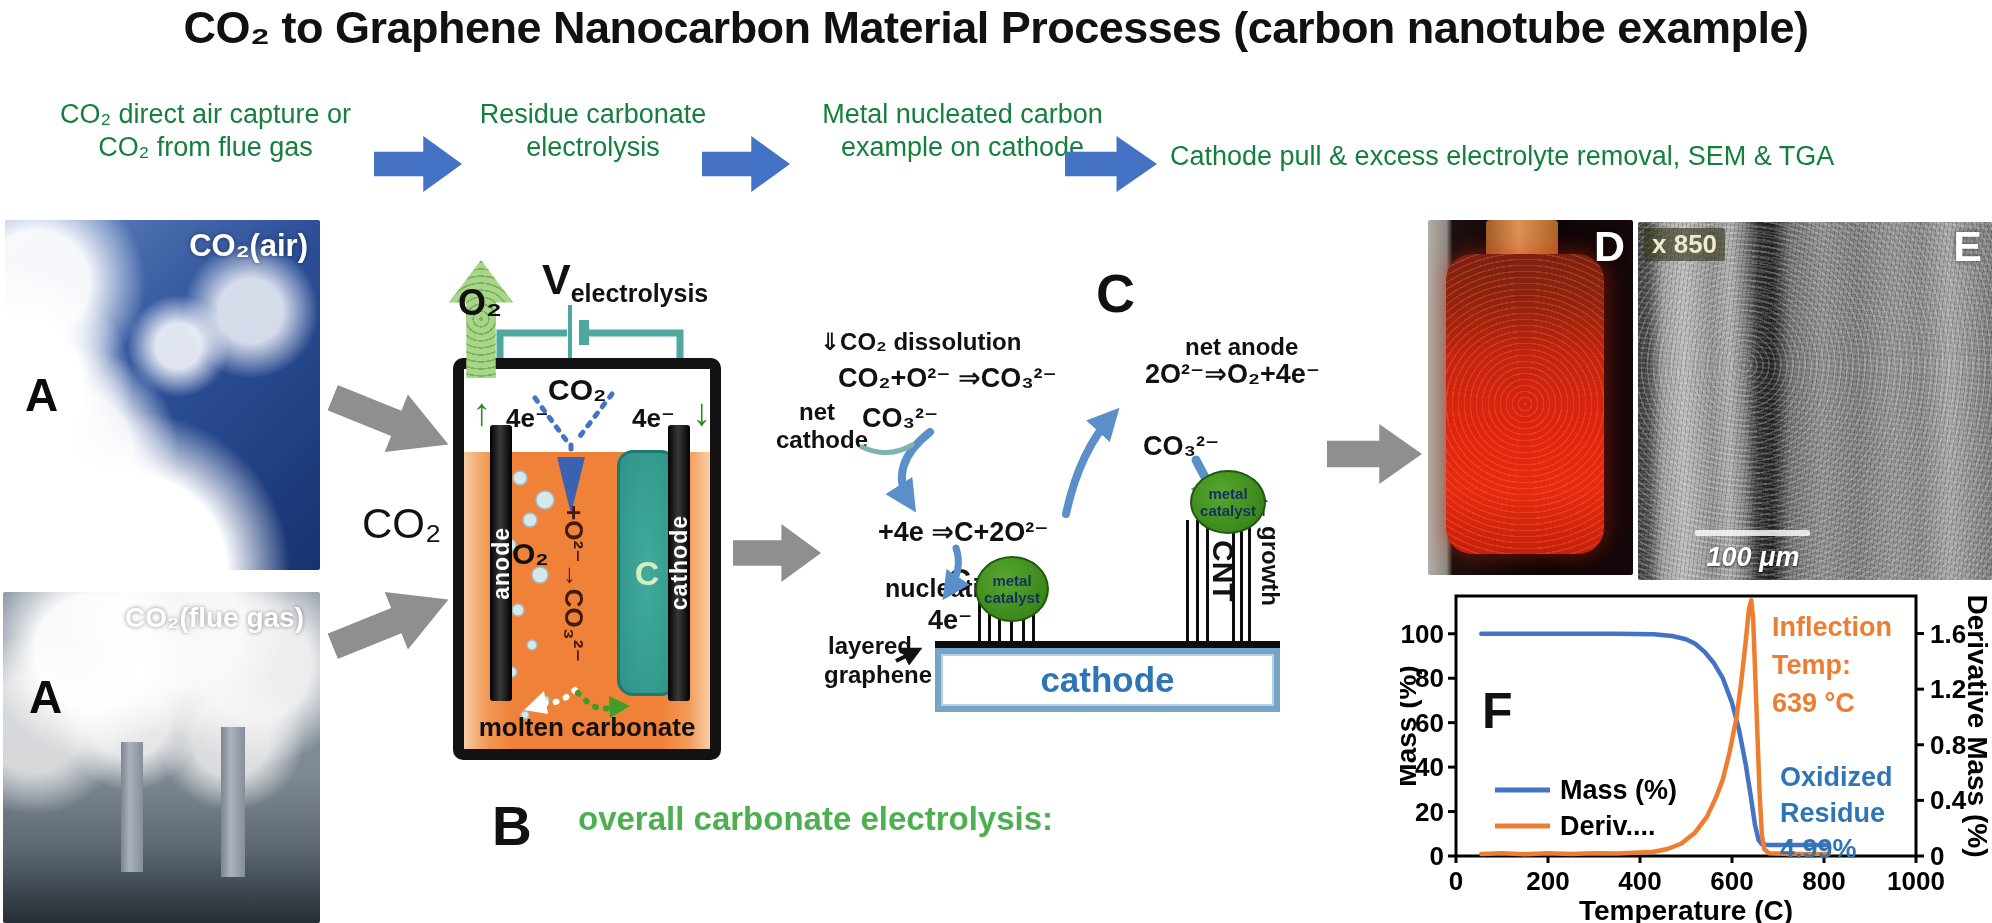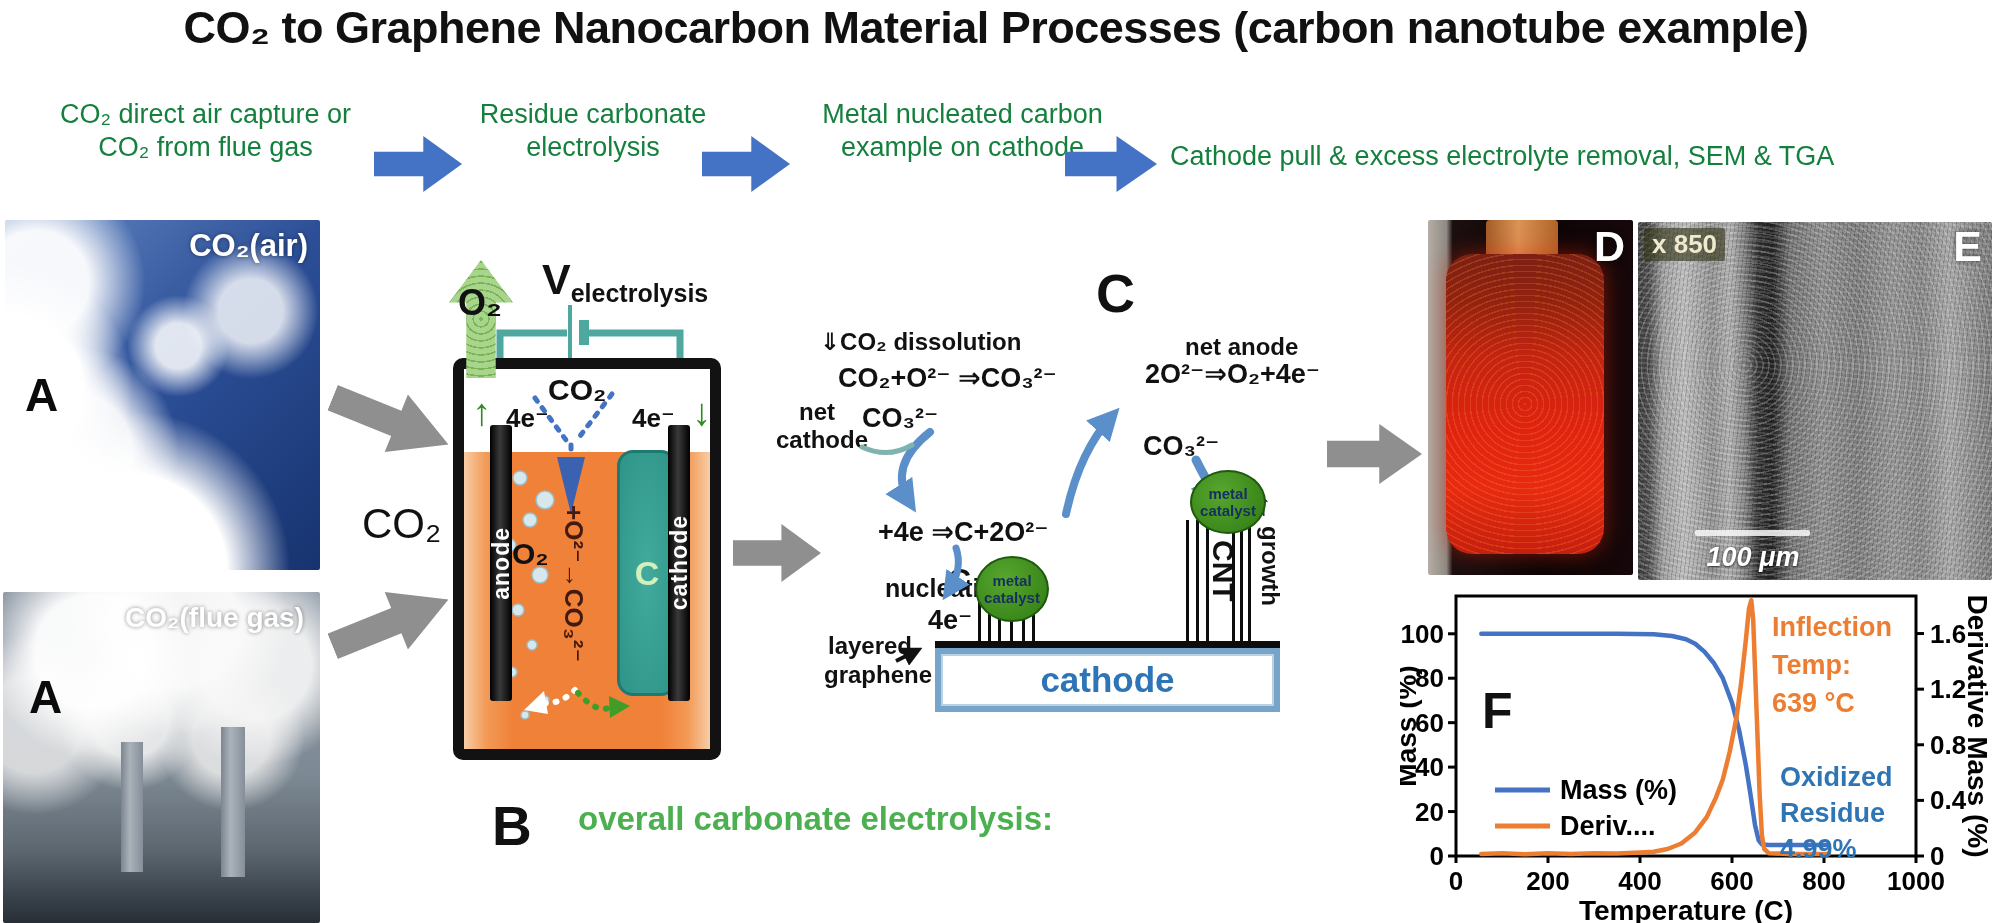--- a/index.html
+++ b/index.html
@@ -163,20 +163,21 @@
     <div id="crect" class="abs" style="left:153px;top:81px;width:54px;height:240px;">
       <span>C</span>
     </div>
     <div class="abs b" style="left:84px;top:4px;font-size:30px;z-index:6;">CO₂</div>
     <div class="abs b" style="left:42px;top:34px;font-size:26px;z-index:6;">4e⁻</div>
     <div class="abs b" style="left:168px;top:34px;font-size:26px;z-index:7;">4e⁻</div>
     <div class="abs green-glyph" style="left:8px;top:24px;">↑</div>
     <div class="abs green-glyph" style="left:228px;top:24px;">↓</div>
     <div class="abs b" style="left:48px;top:168px;font-size:30px;z-index:6;">O₂</div>
     <div id="melt-reaction" class="abs" style="left:94px;top:136px;height:210px;">+O²⁻→CO₃²⁻</div>
+    <div class="abs b ctr" style="left:0;bottom:6px;width:246px;font-size:26px;z-index:6;">molten carbonate</div>
   </div>
 
   <div class="abs" style="left:362px;top:500px;font-size:42px;z-index:2;">CO₂</div>
 
   <div class="abs b" style="left:492px;top:794px;font-size:55px;">B</div>
   <div class="abs greenline" style="left:578px;top:800px;font-size:33px;">overall carbonate electrolysis:</div>
 
   <svg class="abs" style="left:0;top:0;width:1992px;height:923px;z-index:2;pointer-events:none;" viewBox="0 0 1992 923">
     <defs>
       <marker id="arrblue" orient="auto" markerWidth="4" markerHeight="4" refX="2.6" refY="2" viewBox="0 0 4 4">

